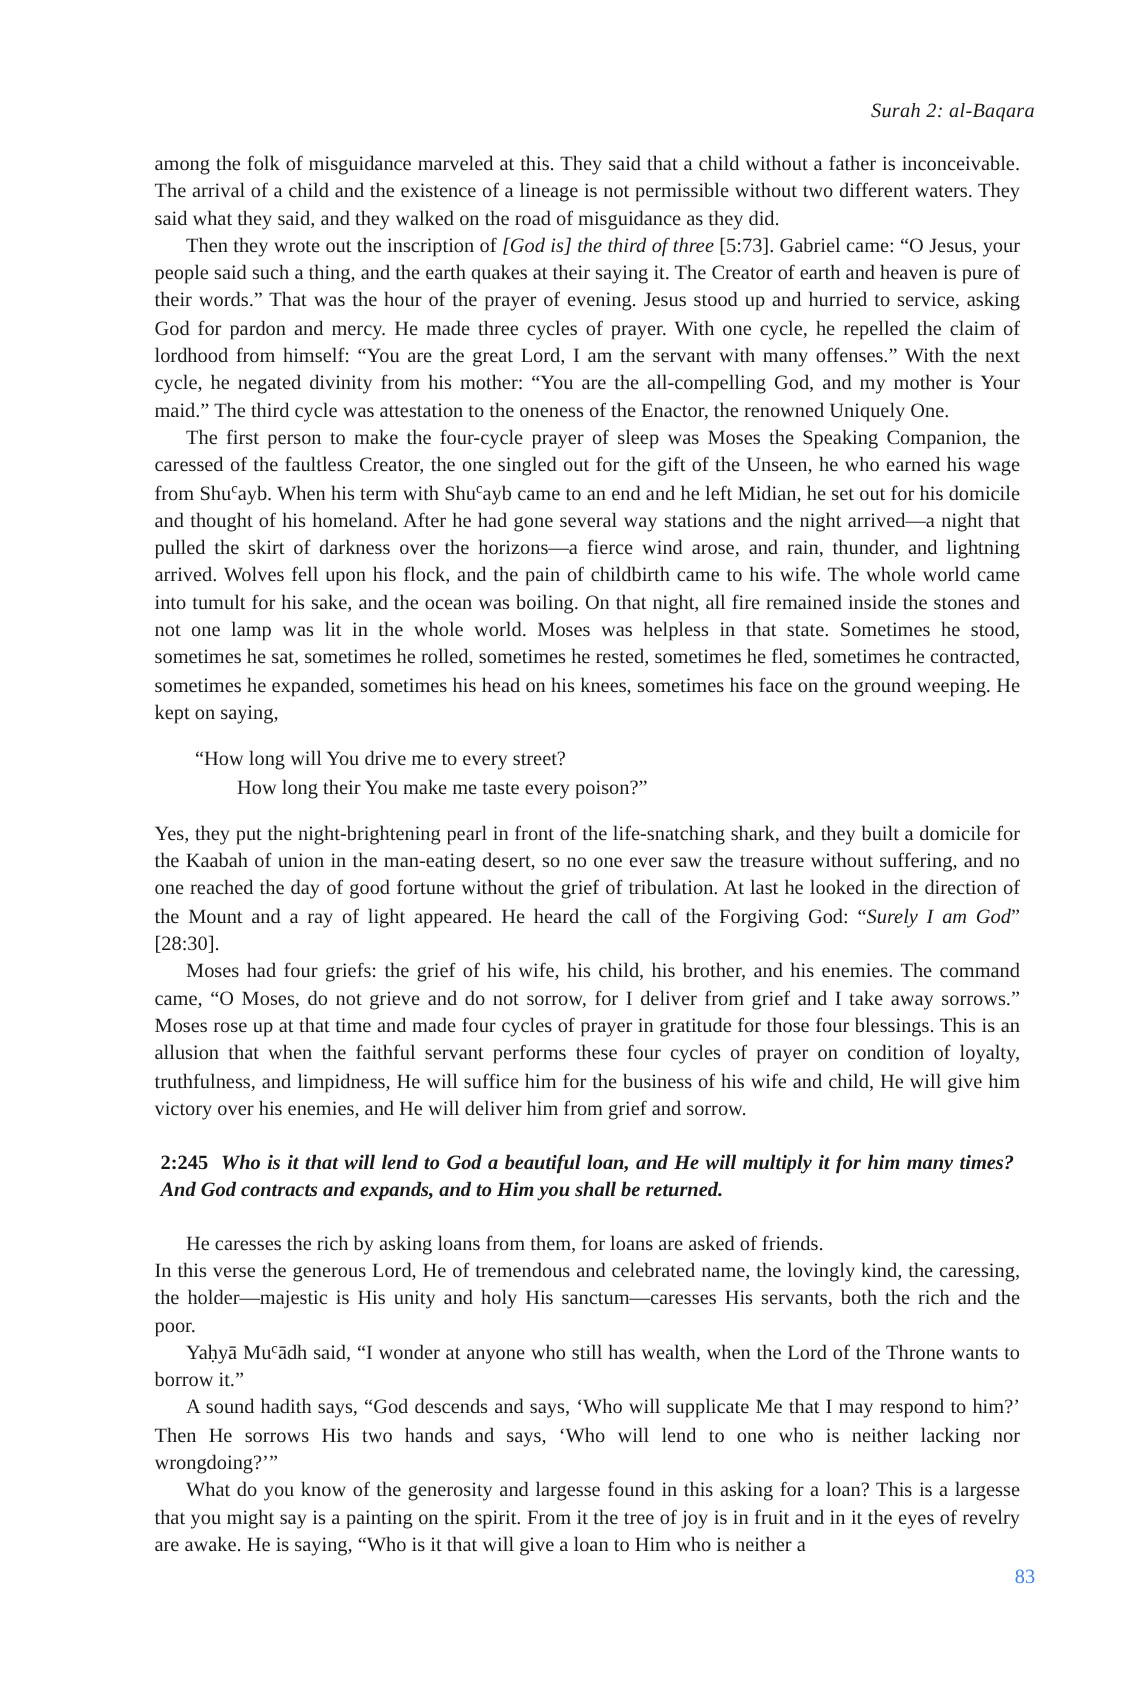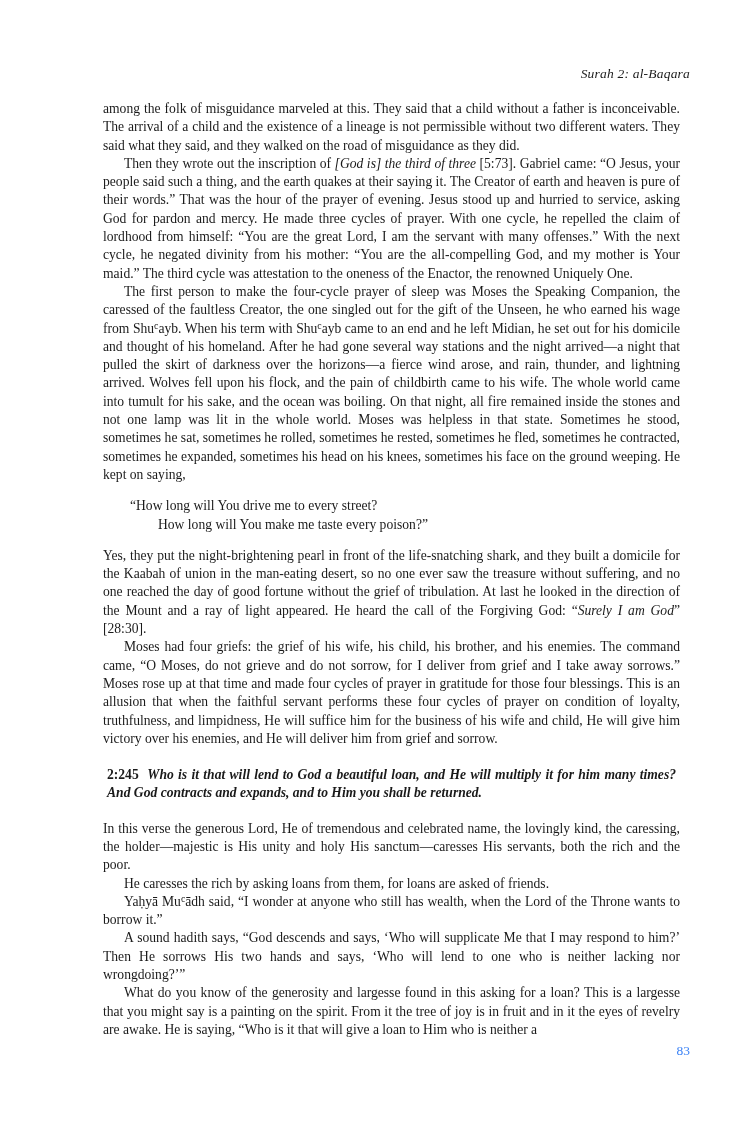--- a/index.html
+++ b/index.html
@@ -111,38 +111,38 @@
     <p class="body-par">among the folk of misguidance marveled at this. They said that a child without a father is inconceivable. The arrival of a child and the existence of a lineage is not permissible without two different waters. They said what they said, and they walked on the road of misguidance as they did.</p>
 
     <p class="body-par indent"><span>Then they wrote out the inscription of </span><span class="quran-italic">[God is] the third of three</span><span> [5:73]. Gabriel came: “O Jesus, your people said such a thing, and the earth quakes at their saying it. The Creator of earth and heaven is pure of their words.” That was the hour of the prayer of evening. Jesus stood up and hurried to service, asking God for pardon and mercy. He made three cycles of prayer. With one cycle, he repelled the claim of lordhood from himself: “You are the great Lord, I am the servant with many offenses.” With the next cycle, he negated divinity from his mother: “You are the all-compelling God, and my mother is Your maid.” The third cycle was attestation to the oneness of the Enactor, the renowned Uniquely One.</span></p>
 
     <p class="body-par indent"><span>The first person to make the four-cycle prayer of sleep was Moses the Speaking Companion, the caressed of the faultless Creator, the one singled out for the gift of the Unseen, he who earned his wage from Shu</span><sup class="ayn">c</sup><span>ayb. When his term with Shu</span><sup class="ayn">c</sup><span>ayb came to an end and he left Midian, he set out for his domicile and thought of his homeland. After he had gone several way stations and the night arrived—a night that pulled the skirt of darkness over the horizons—a fierce wind arose, and rain, thunder, and lightning arrived. Wolves fell upon his flock, and the pain of childbirth came to his wife. The whole world came into tumult for his sake, and the ocean was boiling. On that night, all fire remained inside the stones and not one lamp was lit in the whole world. Moses was helpless in that state. Sometimes he stood, sometimes he sat, sometimes he rolled, sometimes he rested, sometimes he fled, sometimes he contracted, sometimes he expanded, sometimes his head on his knees, sometimes his face on the ground weeping. He kept on saying,</span></p>
 
     <div class="gap-sm"></div>
 
     <div class="verse-block">
       <div class="verse-line-1">“How long will You drive me to every street?</div>
-      <div class="verse-line-2">How long will You make me taste every poison?”</div>
+      <div class="verse-line-2">How long their You make me taste every poison?”</div>
     </div>
 
     <div class="gap-sm"></div>
 
     <p class="body-par"><span>Yes, they put the night-brightening pearl in front of the life-snatching shark, and they built a domicile for the Kaabah of union in the man-eating desert, so no one ever saw the treasure without suffering, and no one reached the day of good fortune without the grief of tribulation. At last he looked in the direction of the Mount and a ray of light appeared. He heard the call of the Forgiving God: “</span><span class="quran-italic">Surely I am God</span><span>” [28:30].</span></p>
 
     <p class="body-par indent">Moses had four griefs: the grief of his wife, his child, his brother, and his enemies. The command came, “O Moses, do not grieve and do not sorrow, for I deliver from grief and I take away sorrows.” Moses rose up at that time and made four cycles of prayer in gratitude for those four blessings. This is an allusion that when the faithful servant performs these four cycles of prayer on condition of loyalty, truthfulness, and limpidness, He will suffice him for the business of his wife and child, He will give him victory over his enemies, and He will deliver him from grief and sorrow.</p>
 
     <div class="gap-lg"></div>
 
     <p class="ayah-heading"><span class="ayah-num">2:245</span><span class="ayah-text">&nbsp;&nbsp;<span>Who is it that will lend to God a beautiful loan, and He will multiply it for him many times? And God contracts and expands, and to Him you shall be returned.</span></span></p>
 
     <div class="gap-md"></div>
 
+    <p class="body-par indent">He caresses the rich by asking loans from them, for loans are asked of friends.</p>
+
     <p class="body-par">In this verse the generous Lord, He of tremendous and celebrated name, the lovingly kind, the caressing, the holder—majestic is His unity and holy His sanctum—caresses His servants, both the rich and the poor.</p>
-
-    <p class="body-par indent">He caresses the rich by asking loans from them, for loans are asked of friends.</p>
 
     <p class="body-par indent"><span>Yaḥyā Mu</span><sup class="ayn">c</sup><span>ādh said, “I wonder at anyone who still has wealth, when the Lord of the Throne wants to borrow it.”</span></p>
 
     <p class="body-par indent">A sound hadith says, “God descends and says, ‘Who will supplicate Me that I may respond to him?’ Then He sorrows His two hands and says, ‘Who will lend to one who is neither lacking nor wrongdoing?’”</p>
 
     <p class="body-par indent">What do you know of the generosity and largesse found in this asking for a loan? This is a largesse that you might say is a painting on the spirit. From it the tree of joy is in fruit and in it the eyes of revelry are awake. He is saying, “Who is it that will give a loan to Him who is neither a</p>
 
   </div>
 
   <div class="page-number">83</div>

